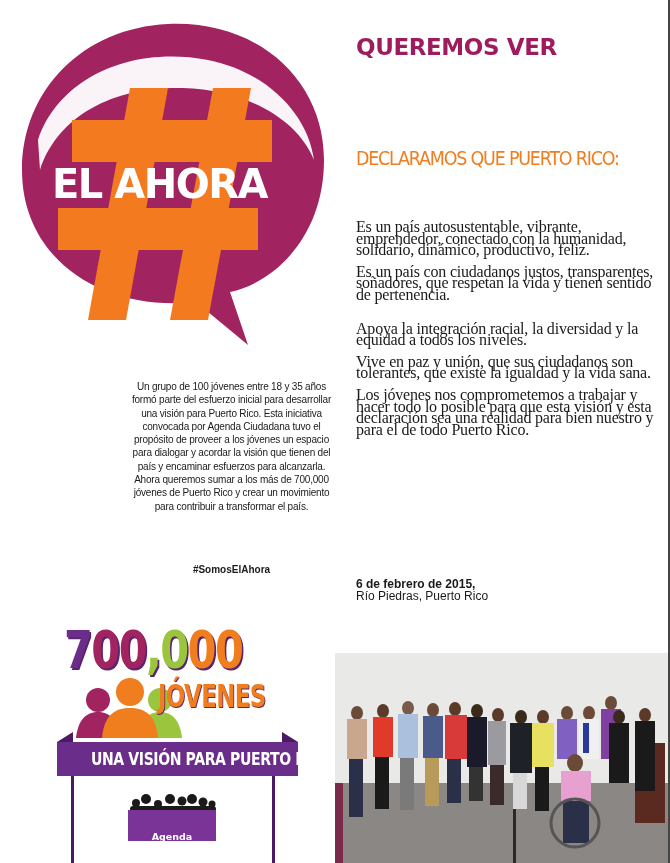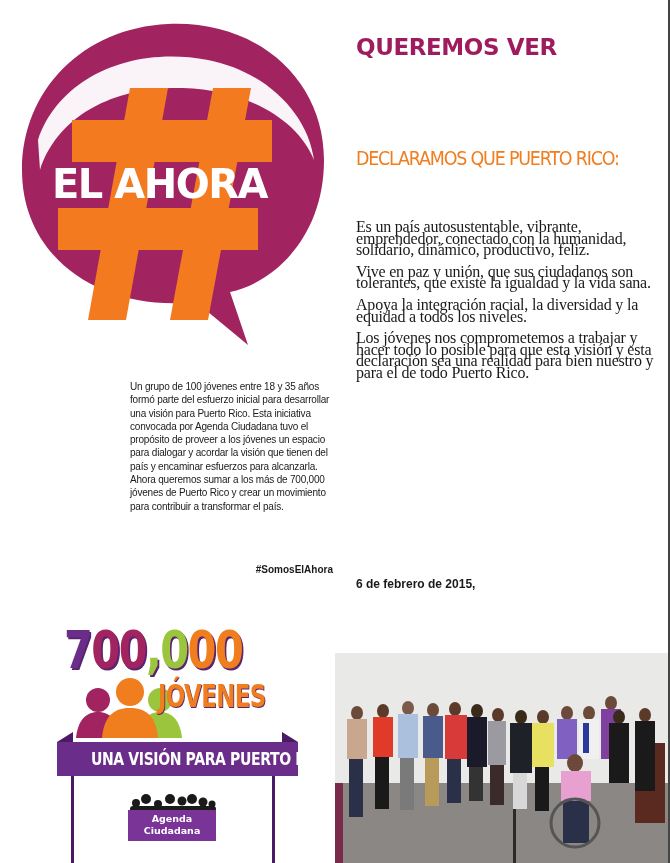--- a/index.html
+++ b/index.html
@@ -44,26 +44,26 @@
     .decl p.gap { margin-bottom: 22px; }
     .signature {
       position: absolute; left: 356px; top: 578px; width: 300px;
       font-size: 12px; line-height: 12px; color: #1a1a1a;
     }
     .signature .date { font-weight: bold; }
 
     
     .intro {
       position: absolute; left: 130px; top: 380px; width: 203px;
-      text-align: left; font-size: 10px; line-height: 13.3px; color: #1a1a1a;
+      text-align: center; font-size: 10px; line-height: 13.3px; color: #1a1a1a;
       letter-spacing: -0.2px;
     }
     .hashtag {
       position: absolute; left: 130px; top: 564px; width: 203px;
-      text-align: right; font-weight: bold; font-size: 10px; color: #1a1a1a;
+      text-align: center; font-weight: bold; font-size: 10px; color: #1a1a1a;
     }
 
     
     .big-number {
       position: absolute; left: 64px; top: 622px;
       font-family: "DejaVu Sans", sans-serif; font-weight: bold; font-size: 52px;
       line-height: 56px; letter-spacing: -2px; white-space: nowrap;
       transform: scaleX(0.8); transform-origin: left;
       text-shadow: 2px 2px 0 #5a2470;
     }
@@ -89,21 +89,21 @@
       border-left: 16px solid #4b1a66; border-top: 10px solid transparent; }
     .frame-left { position: absolute; left: 71px; top: 776px; width: 3px; height: 87px; background: #4b1a66; }
     .frame-right { position: absolute; left: 272px; top: 776px; width: 3px; height: 87px; background: #4b1a66; }
 
     
     .agenda-heads { position: absolute; left: 128px; top: 792px; width: 88px; height: 20px; }
     .agenda-box {
       position: absolute; left: 128px; top: 810px; width: 88px; height: 31px;
       background: #7a3397; color: #fff; text-align: center;
       font-family: "DejaVu Sans", sans-serif; font-weight: bold; font-size: 9.5px; line-height: 12px;
-      padding-top: 3px; box-sizing: border-box;
+      padding-top: 21px; box-sizing: border-box;
     }
 
     
     .photo {
       position: absolute; left: 335px; top: 653px; width: 333px; height: 210px;
       overflow: hidden; background: #e8e8e6;
     }
     .photo svg { width: 100%; height: 100%; display: block; }
   </style>
 </head>
@@ -127,26 +127,28 @@
   <div>EL AHORA</div>
 </div>
 
 <div class="headline">
   <div>QUEREMOS VER</div>
 </div>
 <div class="subhead">DECLARAMOS QUE PUERTO RICO:</div>
 
 <div class="decl">
   <p>Es un país autosustentable, vibrante, emprendedor, conectado con la humanidad, solidario, dinámico, productivo, feliz.</p>
+  <p class="gap">Es un país con ciudadanos justos, transparentes, soñadores, que respetan la vida y tienen sentido de pertenencia.</p>
+  <p>Apoya la integración racial, la diversidad y la equidad a todos los niveles.</p>
   <p>Vive en paz y unión, que sus ciudadanos son tolerantes, que existe la igualdad y la vida sana.</p>
-  <p>Apoya la integración racial, la diversidad y la equidad a todos los niveles.</p>
   <p>Los jóvenes nos comprometemos a trabajar y hacer todo lo posible para que esta visión y esta declaración sea una realidad para bien nuestro y para el de todo Puerto Rico.</p>
 </div>
 <div class="signature">
   <div class="date">6 de febrero de 2015,</div>
+  <div>Río Piedras, Puerto Rico</div>
 </div>
 
 <div class="intro">Un grupo de 100 jóvenes entre 18 y 35 años formó parte del esfuerzo inicial para desarrollar una visión para Puerto Rico. Esta iniciativa convocada por Agenda Ciudadana tuvo el propósito de proveer a los jóvenes un espacio para dialogar y acordar la visión que tienen del país y encaminar esfuerzos para alcanzarla. Ahora queremos sumar a los más de 700,000 jóvenes de Puerto Rico y crear un movimiento para contribuir a transformar el país.</div>
 <div class="hashtag">#SomosElAhora</div>
 
 <div class="big-number">
   <span style="color:#6b2d8a">7</span><span style="color:#a12360">0</span><span style="color:#a12360">0</span><span style="color:#9bc53d">,</span><span style="color:#9bc53d">0</span><span style="color:#f07d1e">0</span><span style="color:#f07d1e">0</span>
 </div>
 <div class="people">
   <svg viewBox="0 0 110 62" width="110" height="62">

